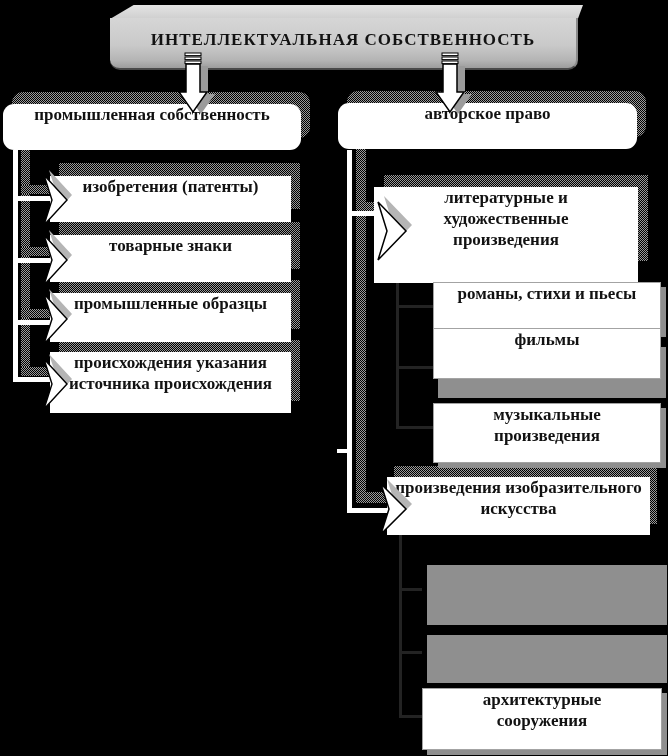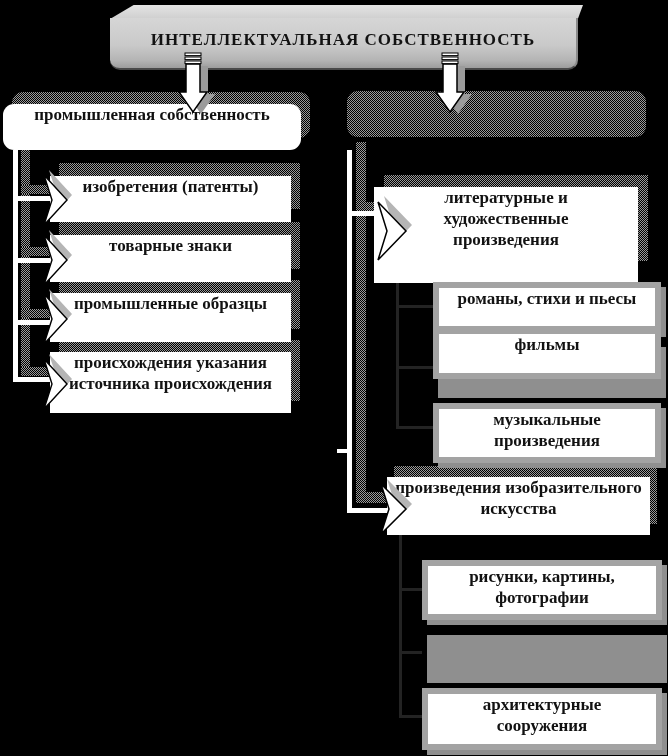--- a/index.html
+++ b/index.html
@@ -15,21 +15,21 @@
         background:conic-gradient(#9a9a9a 0 25%,#000 25% 50%,#9a9a9a 50% 75%,#000 75%);
         background-size:2px 2px;}
   .cheq.rounded{border-radius:11px;}
   
   .wline{position:absolute;background:#fff;z-index:3;}
   
   .dline{position:absolute;background:#232323;z-index:0;}
   
   .gsh{position:absolute;background:#8f8f8f;z-index:2;}
   .chev{position:absolute;z-index:7;}
-  .lvl3{border:6px solid #a3a3a3;}
+  .lvl3{border:1px solid #a3a3a3;}
   
   #slab-top{position:absolute;left:110px;top:5px;width:473px;height:14px;z-index:4;
             background:linear-gradient(180deg,#e3e3e3,#cfcfcf);
             clip-path:polygon(5% 0,100% 0,98.9% 100%,0 100%);}
   #slab-front{position:absolute;left:110px;top:18px;width:468px;height:52px;z-index:4;
               background:linear-gradient(180deg,#d6d6d6 0%,#c9c9c9 55%,#b4b4b4 85%,#9d9d9d 100%);
               border-radius:0 0 10px 10px;border-bottom:2px solid #4a4a4a;border-right:2px solid #8a8a8a;
               display:flex;align-items:center;justify-content:center;
               font-size:17px;letter-spacing:1px;padding-bottom:6px;box-sizing:border-box;}
 </style>
@@ -104,20 +104,23 @@
   <div class="cheq" style="left:59px;top:340px;width:241px;height:61px"></div>
   <div class="box" style="left:50px;top:352px;width:241px;height:61px">
     <span>происхождения указания источника происхождения</span>
   </div>
   <svg class="chev" style="left:42px;top:352px" width="32" height="62" viewBox="0 0 32 62">
     <polygon points="2,7 25,32 2,57 10,32" transform="translate(5,-5)" fill="#b5b5b5"></polygon>
     <polygon points="2,7 25,32 2,57 10,32" fill="#fff" stroke="#000" stroke-width="1.4"></polygon>
   </svg>
 
   <div class="cheq rounded" style="left:347px;top:91px;width:299px;height:46px"></div>
+  <div class="box rounded" style="left:338px;top:103px;width:299px;height:46px">
+    <span>авторское право</span>
+  </div>
 
   <div class="cheq" style="left:356px;top:142px;width:10px;height:361px"></div>
   <div class="cheq" style="left:356px;top:202px;width:28px;height:9px"></div>
   <div class="cheq" style="left:356px;top:492px;width:30px;height:11px"></div>
   <div class="wline" style="left:347px;top:150px;width:5px;height:363px"></div>
   <div class="wline" style="left:347px;top:211px;width:36px;height:5px"></div>
   <div class="wline" style="left:337px;top:449px;width:15px;height:4px"></div>
   <div class="wline" style="left:347px;top:508px;width:40px;height:5px"></div>
 
   <div class="cheq" style="left:384px;top:175px;width:264px;height:86px"></div>
@@ -157,23 +160,20 @@
     <polygon points="2,7 27,32 2,57 10,32" transform="translate(6,-5)" fill="#b5b5b5"></polygon>
     <polygon points="2,7 27,32 2,57 10,32" fill="#fff" stroke="#000" stroke-width="1.5"></polygon>
   </svg>
 
   <div class="dline" style="left:399px;top:535px;width:3px;height:183px"></div>
   <div class="dline" style="left:399px;top:588px;width:23px;height:3px"></div>
   <div class="dline" style="left:399px;top:651px;width:23px;height:3px"></div>
   <div class="dline" style="left:399px;top:715px;width:23px;height:3px"></div>
 
   <div class="gsh" style="left:427px;top:565px;width:240px;height:60px"></div>
-  <div class="box lvl3" style="left:422px;top:560px;width:240px;height:60px;padding:0 35px;box-sizing:border-box">
-    <span>рисунки, картины, фотографии</span>
-  </div>
 
   <div class="gsh" style="left:427px;top:635px;width:240px;height:48px"></div>
 
   <div class="gsh" style="left:427px;top:693px;width:240px;height:62px"></div>
   <div class="box lvl3" style="left:422px;top:688px;width:240px;height:62px;padding:0 40px;box-sizing:border-box">
     <span>архитектурные сооружения</span>
   </div>
 
 </div>
 

